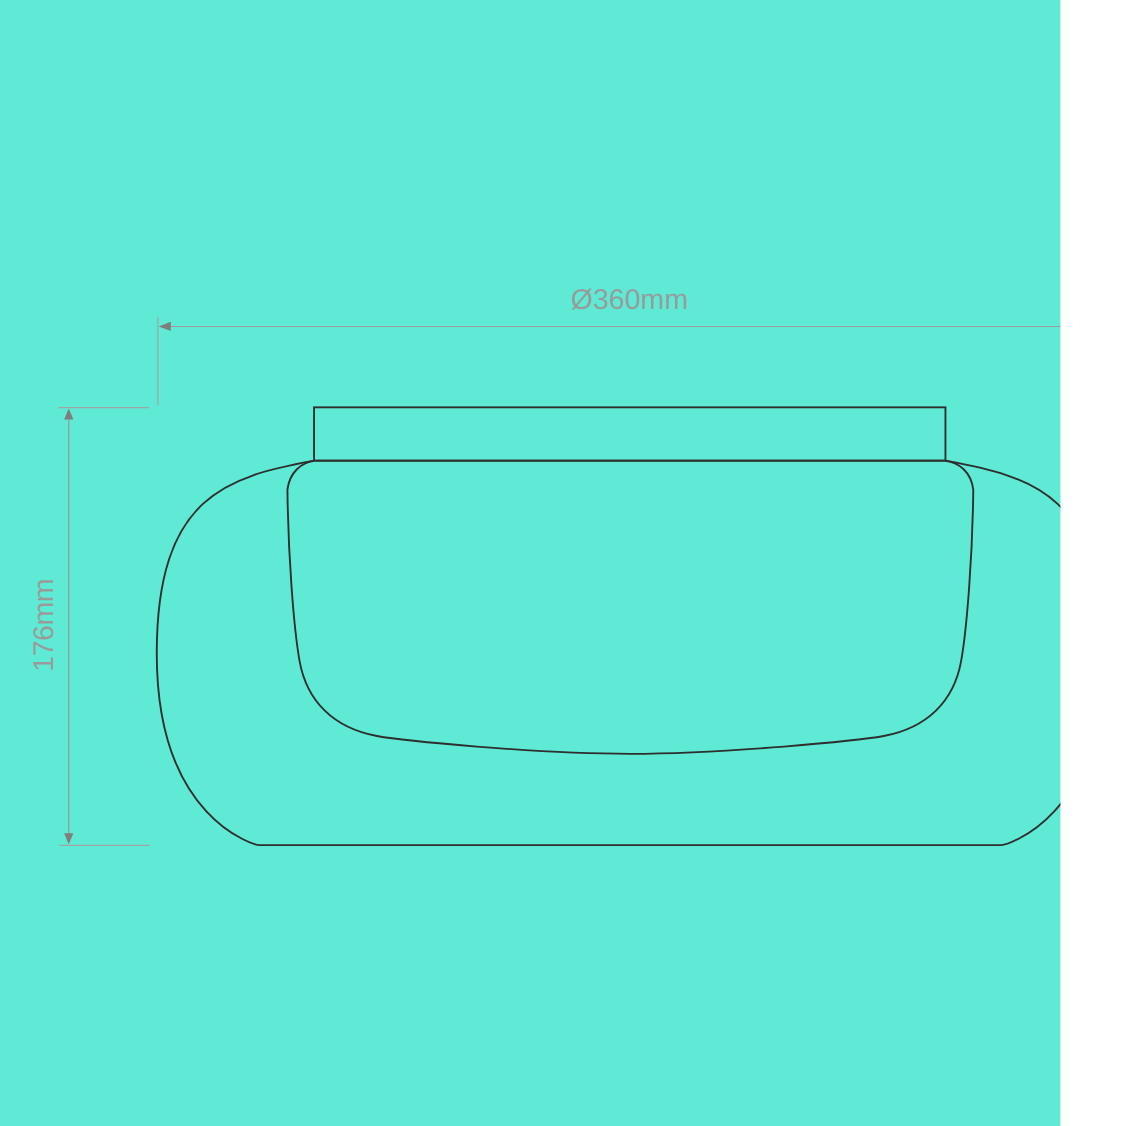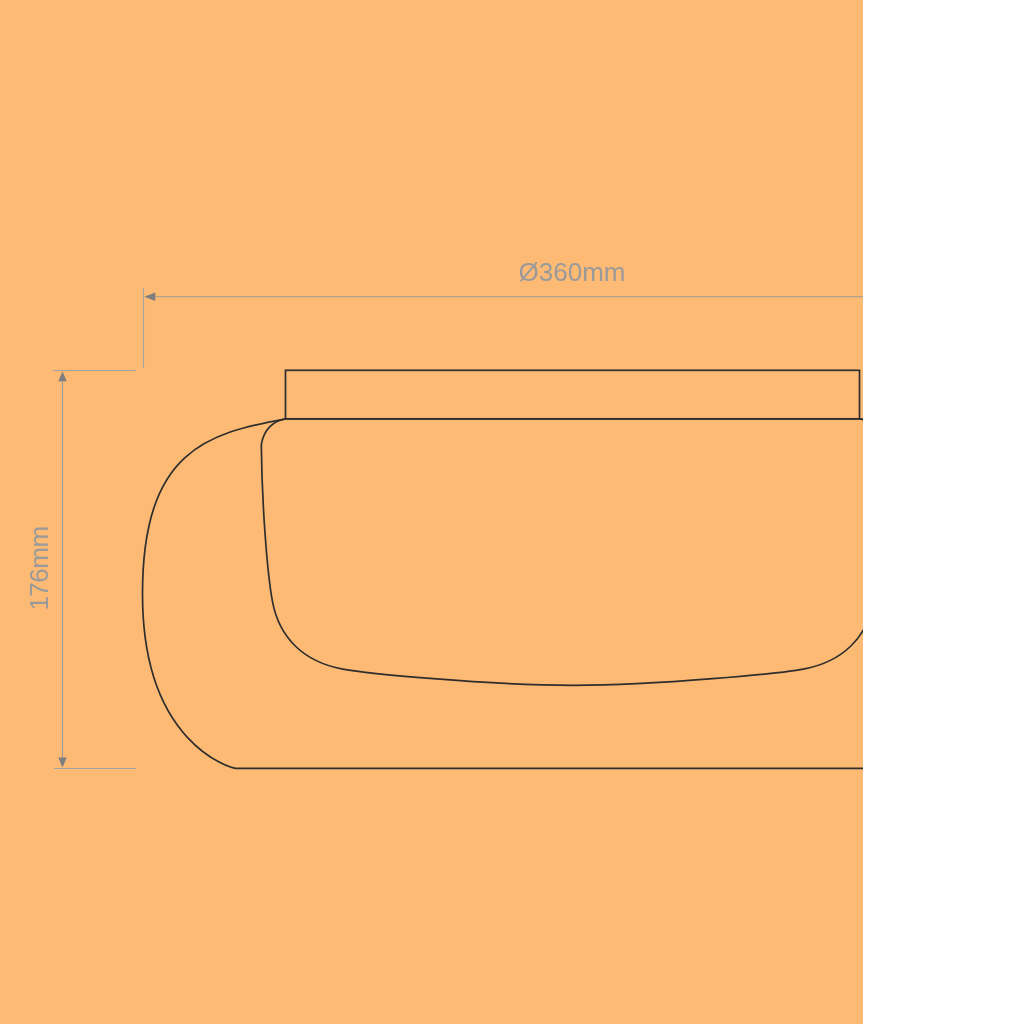--- a/index.html
+++ b/index.html
@@ -1,16 +1,16 @@
 <!DOCTYPE html>
 <html><head>
 <meta charset="utf-8">
 <style>
   html,body{margin:0;padding:0;background:#ffffff;}
-  .page{width:863px;height:1024px;position:relative;background:#fdba74;overflow:hidden;text-align:center;}
+  .page{width:964px;height:1024px;position:relative;background:#5eead4;overflow:hidden;text-align:center;}
   svg{position:absolute;top:0;left:0;}
   text{font-family:"Liberation Sans",sans-serif;fill:#9a9a9a;}
 </style>
 </head>
 <body>
 
 <div class="page">
 <svg width="1024" height="1024" viewBox="0 0 1024 1024">
 
   <text x="572" y="281" font-size="26" text-anchor="middle">Ø360mm</text>

